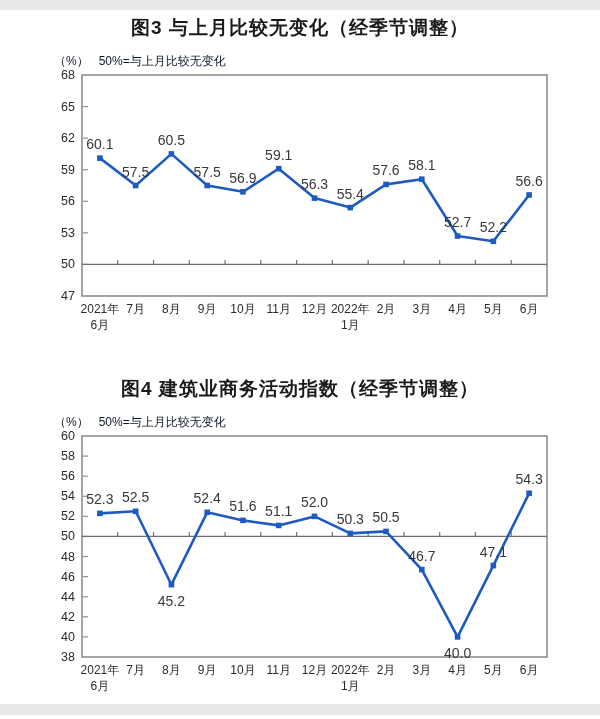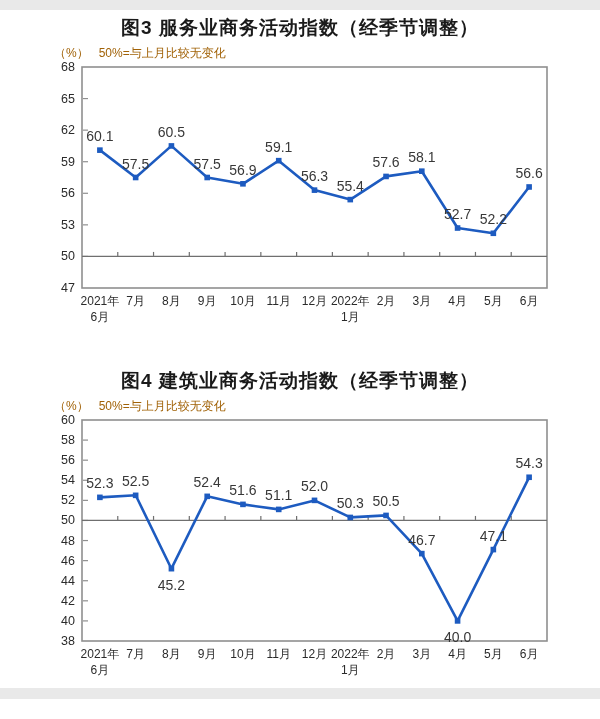--- a/index.html
+++ b/index.html
@@ -12,36 +12,36 @@
   .edge.top{height:10px;}
   .edge.bottom{height:11px;margin-top:2px;}
   .chart-block{width:600px;}
   .chart-block.second{margin-top:36px;}
   .chart-title{
     margin:6px 0 0 0;text-align:center;
     font-size:19px;font-weight:bold;color:#1a1a1a;
     line-height:24px;letter-spacing:1px;
   }
   .note-row{
-    margin-top:6px;padding-left:54px;
-    font-size:12px;color:#a16207;line-height:15px;
+    margin-top:14px;padding-left:54px;
+    font-size:12px;color:#0f172a;line-height:15px;
   }
   .note-row .unit{margin-right:10px;}
   svg.plot{display:block;}
   svg text{font-family:"Liberation Sans","DejaVu Sans",sans-serif;}
 </style>
 </head>
 <body>
 
 <div class="page">
 
   <div class="edge top" style="background: rgb(233, 233, 233);"></div>
 
   <section class="chart-block">
-    <h2 class="chart-title">图3 服务业商务活动指数（经季节调整）</h2>
+    <h2 class="chart-title">图3 与上月比较无变化（经季节调整）</h2>
     <div class="note-row">
       <span class="unit">（%）</span><span class="note">50%=与上月比较无变化</span>
     </div>
     <svg class="plot" width="600" height="272" viewBox="0 0 600 272">
         <rect x="82" y="6" width="465" height="221" fill="none" stroke="#8f8f8f" stroke-width="1.6"></rect>
         <g>
           <text x="75" y="231" text-anchor="end" font-size="12.5" fill="#2b2b2b">47</text>
           <line x1="83" y1="195.42857142857142" x2="88" y2="195.42857142857142" stroke="#8f8f8f" stroke-width="1.2"></line>
           <text x="75" y="199.42857142857142" text-anchor="end" font-size="12.5" fill="#2b2b2b">50</text>
           <line x1="83" y1="163.85714285714286" x2="88" y2="163.85714285714286" stroke="#8f8f8f" stroke-width="1.2"></line>

